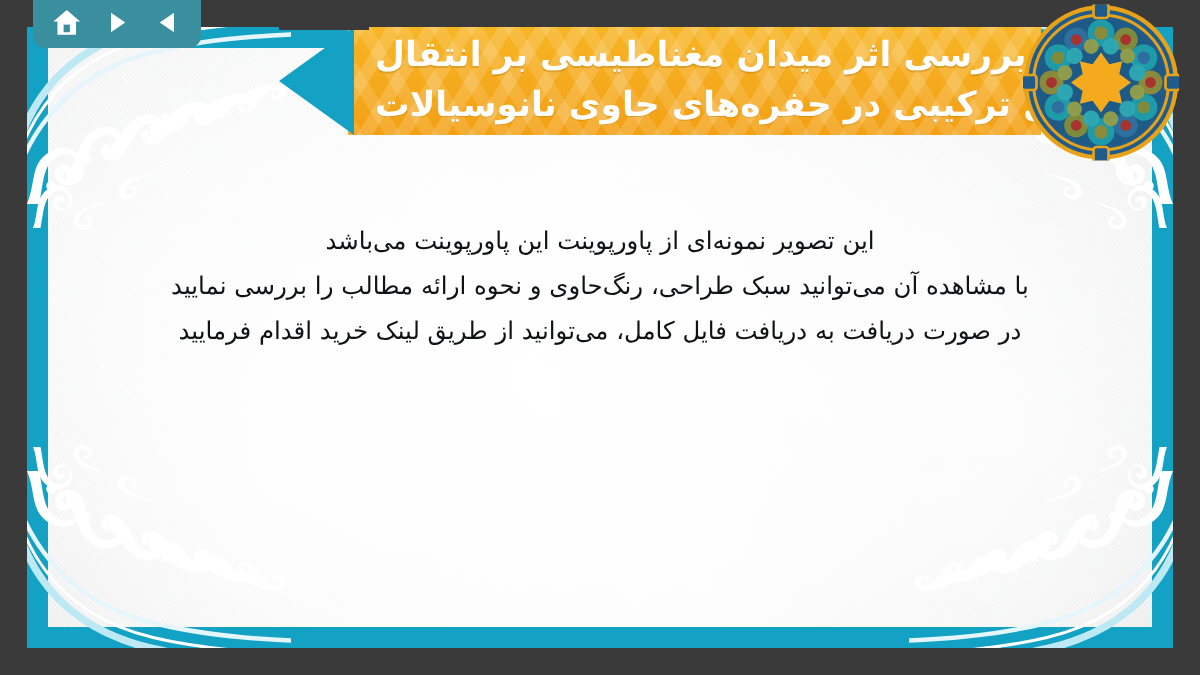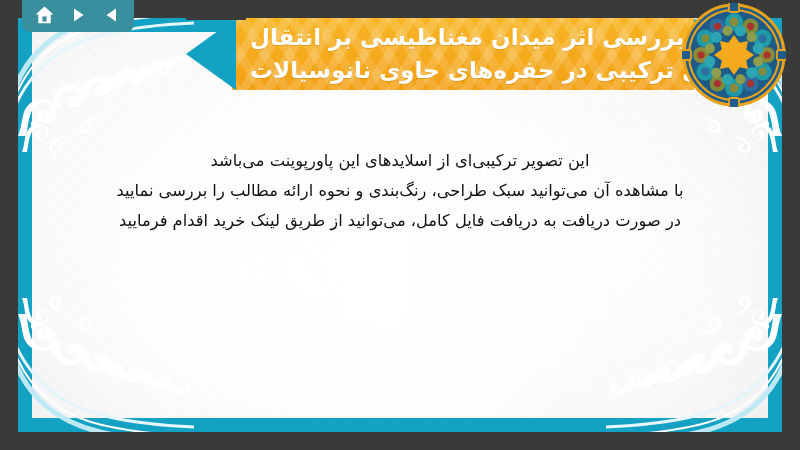--- a/index.html
+++ b/index.html
@@ -283,22 +283,22 @@
         <path d="M96 80 c14-5 18-16 32-16 c9 0 13 7 10 12 c-3 5-10 5-12 1 c-1-3 2-5 5-4 c-2 1-2 3 0 3 c3 1 5-2 3-4 c-3-4-10-1-13 4 c-4 7-10 10-25 13 z"></path>
         <path d="M124 70 c14-4 20-12 34-12 c8 0 11 6 8 10 c-3 4-9 4-11 1 c-1-2 2-4 4-3 c-2 1-2 2 0 3 c3 0 4-2 2-4 c-3-3-8 0-11 4 c-3 5-9 7-24 9 z"></path>
         <path d="M18 148 c4-10 1-20 10-26 c7-5 15-1 16 5 c1 6-4 11-9 9 c-4-2-5-7-1-9 c2-1 6 1 5 4 c-2-2-5-1-4 2 c1 3 6 3 7-1 c2-6-4-11-10-8 c-7 4-7 14-9 24 z"></path>
         <path d="M150 62 c12-3 17-10 29-10 c7 0 9 5 7 8 c-3 3-8 3-9 1 c-1-2 1-3 3-3 c-2 1-1 2 0 2 c2 0 3-2 1-3 c-3-2-7 0-9 3 c-3 4-8 5-21 6 z"></path>
         <path d="M68 128 c-8 6-18 5-22 12 c-3 5 1 10 6 9 c5-1 7-6 4-8 c-2-2-5 0-4 3 c-1-2 1-3 2-2 c2 1 1 4-2 4 c-3 1-5-2-3-5 c3-6 12-6 19-13 z"></path>
         <path d="M100 110 c-9 5-19 3-24 10 c-3 5 0 10 5 9 c5-1 8-5 5-8 c-2-2-5 0-4 3 c-1-2 1-3 2-2 c2 1 1 4-2 4 c-3 0-4-3-2-5 c4-6 13-5 20-11 z"></path>
       </g>
     </svg>
 
     <div id="body-text">
-      <div class="bline">این تصویر ترکیبی‌ای از اسلایدهای این پاورپوینت می‌باشد</div>
-      <div class="bline">با مشاهده آن می‌توانید سبک طراحی، رنگ‌بندی و نحوه ارائه مطالب را بررسی نمایید</div>
+      <div class="bline">این تصویر نمونه‌ای از پاورپوینت این پاورپوینت می‌باشد</div>
+      <div class="bline">با مشاهده آن می‌توانید سبک طراحی، رنگ‌حاوی و نحوه ارائه مطالب را بررسی نمایید</div>
       <div class="bline">در صورت دریافت به دریافت فایل کامل، می‌توانید از طریق لینک خرید اقدام فرمایید</div>
     </div>
 
   </div>
 
   <div id="banner-wedge-top"></div>
   <div id="banner-arrow"></div>
 
   <div id="title-banner">
     <div class="tline">کامل بررسی اثر میدان مغناطیسی بر انتقال</div>

